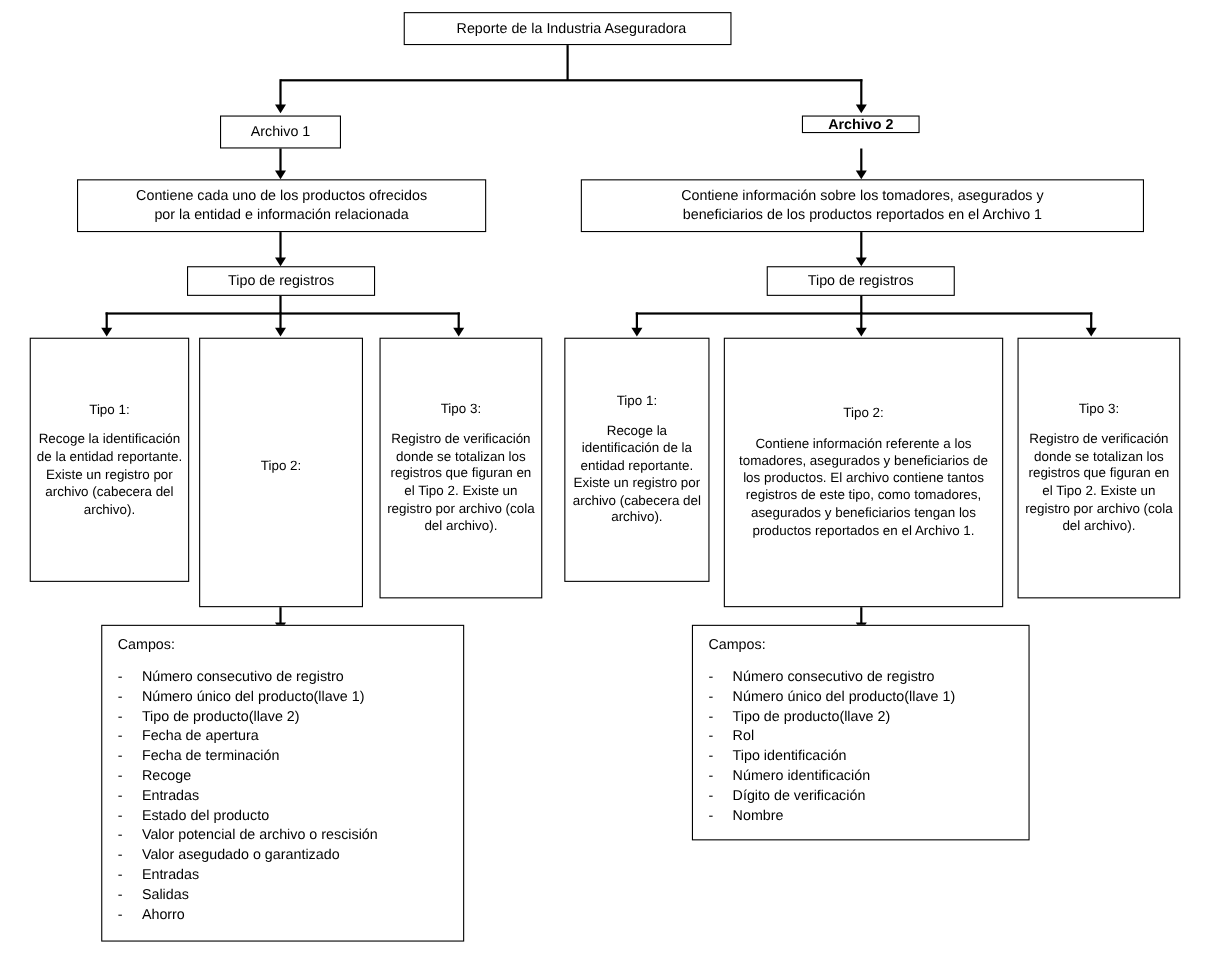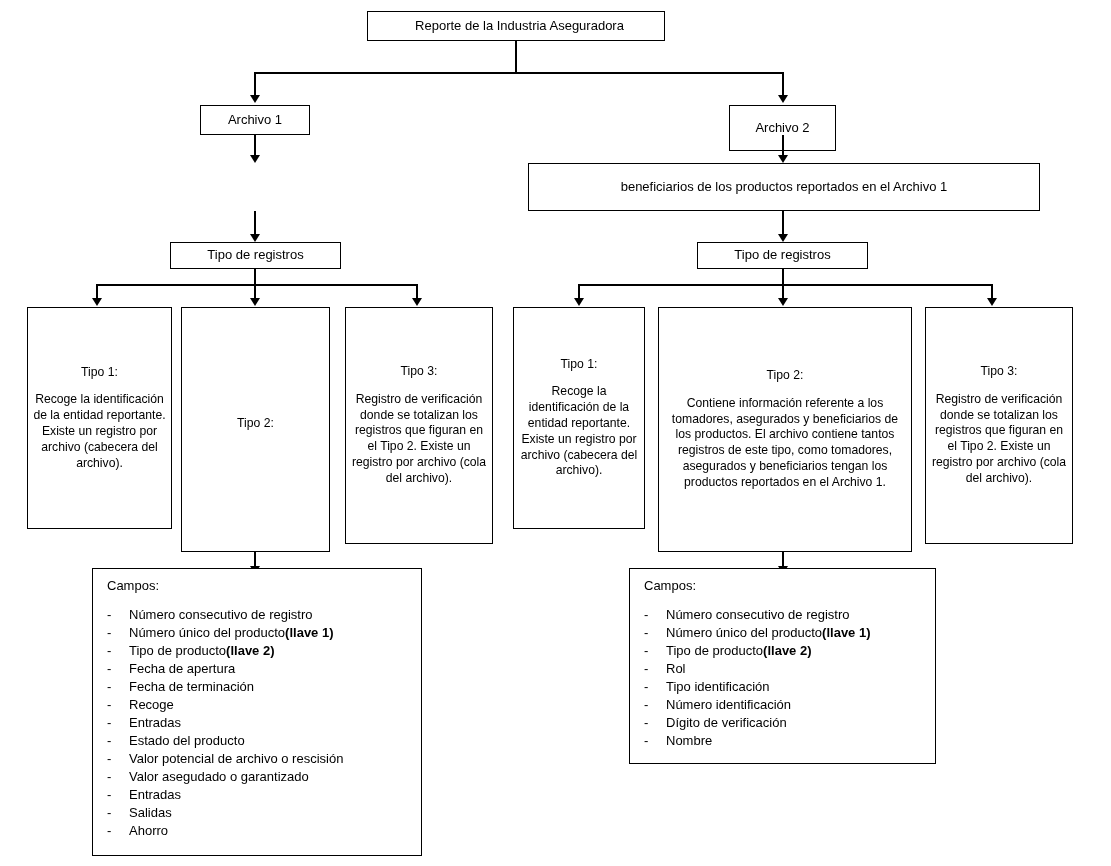--- a/index.html
+++ b/index.html
@@ -58,21 +58,21 @@
     line-height:1.0;
   }
   .campos .hdr{ display:block; margin-bottom:16px; }
   .campos ul{ list-style:none; margin:0; padding:0; }
   .campos li{
     display:flex;
     align-items:baseline;
     margin:0 0 5px 0;
   }
   .campos li .dash{ width:22px; flex:0 0 22px; }
-  .campos li b{ font-weight:bold; }
+  .campos li b{ font-weight:normal; }
 </style>
 </head>
 <body>
 
 <div id="canvas">
 
   <div class="box f13" style="left:367px;top:11px;width:298px;height:30px;padding-left:11px;">
     <span class="ttl">Reporte de la Industria Aseguradora</span>
   </div>
 
@@ -85,20 +85,24 @@
 
   <div class="ln vl" style="left:782px;top:72px;height:24px;"></div>
   <div class="arw" style="left:778px;top:95px;"></div>
 
   <div class="box f13" style="left:200px;top:105px;width:110px;height:30px;">
     <span class="ttl">Archivo 1</span>
   </div>
   <div class="ln vl" style="left:254px;top:135px;height:22px;"></div>
   <div class="arw" style="left:250px;top:155px;"></div>
 
+  <div class="box f13" style="left:70px;top:163px;width:372px;height:48px;">
+    <span class="body">Contiene cada uno de los productos ofrecidos</span>
+    <span class="body">por la entidad e información relacionada</span>
+  </div>
   <div class="ln vl" style="left:254px;top:211px;height:24px;"></div>
   <div class="arw" style="left:250px;top:234px;"></div>
 
   <div class="box f13" style="left:170px;top:242px;width:171px;height:27px;">
     <span class="ttl">Tipo de registros</span>
   </div>
 
   <div class="ln vl" style="left:254px;top:269px;height:16px;"></div>
   <div class="ln hl" style="left:96px;top:284px;width:322px;"></div>
   <div class="ln vl" style="left:96px;top:284px;height:16px;"></div>
@@ -181,27 +185,28 @@
           <span class="dash">-</span>
           <span>Salidas</span>
         </li>
         <li>
           <span class="dash">-</span>
           <span>Ahorro</span>
         </li>
       </ul>
   </div>
 
-  <div class="box f13" style="left:729px;top:105px;width:107px;height:46px;">
+  <div class="box f13" style="left:729px;top:105px;width:107px;height:16px;font-weight:bold;">
     <span class="ttl">Archivo 2</span>
   </div>
   <div class="ln vl" style="left:782px;top:135px;height:22px;"></div>
   <div class="arw" style="left:778px;top:155px;"></div>
 
   <div class="box f13" style="left:528px;top:163px;width:512px;height:48px;">
+    <span class="body">Contiene información sobre los tomadores, asegurados y</span>
     <span class="body">beneficiarios de los productos reportados en el Archivo 1</span>
   </div>
   <div class="ln vl" style="left:782px;top:211px;height:24px;"></div>
   <div class="arw" style="left:778px;top:234px;"></div>
 
   <div class="box f13" style="left:697px;top:242px;width:171px;height:27px;">
     <span class="ttl">Tipo de registros</span>
   </div>
 
   <div class="ln vl" style="left:782px;top:269px;height:16px;"></div>

